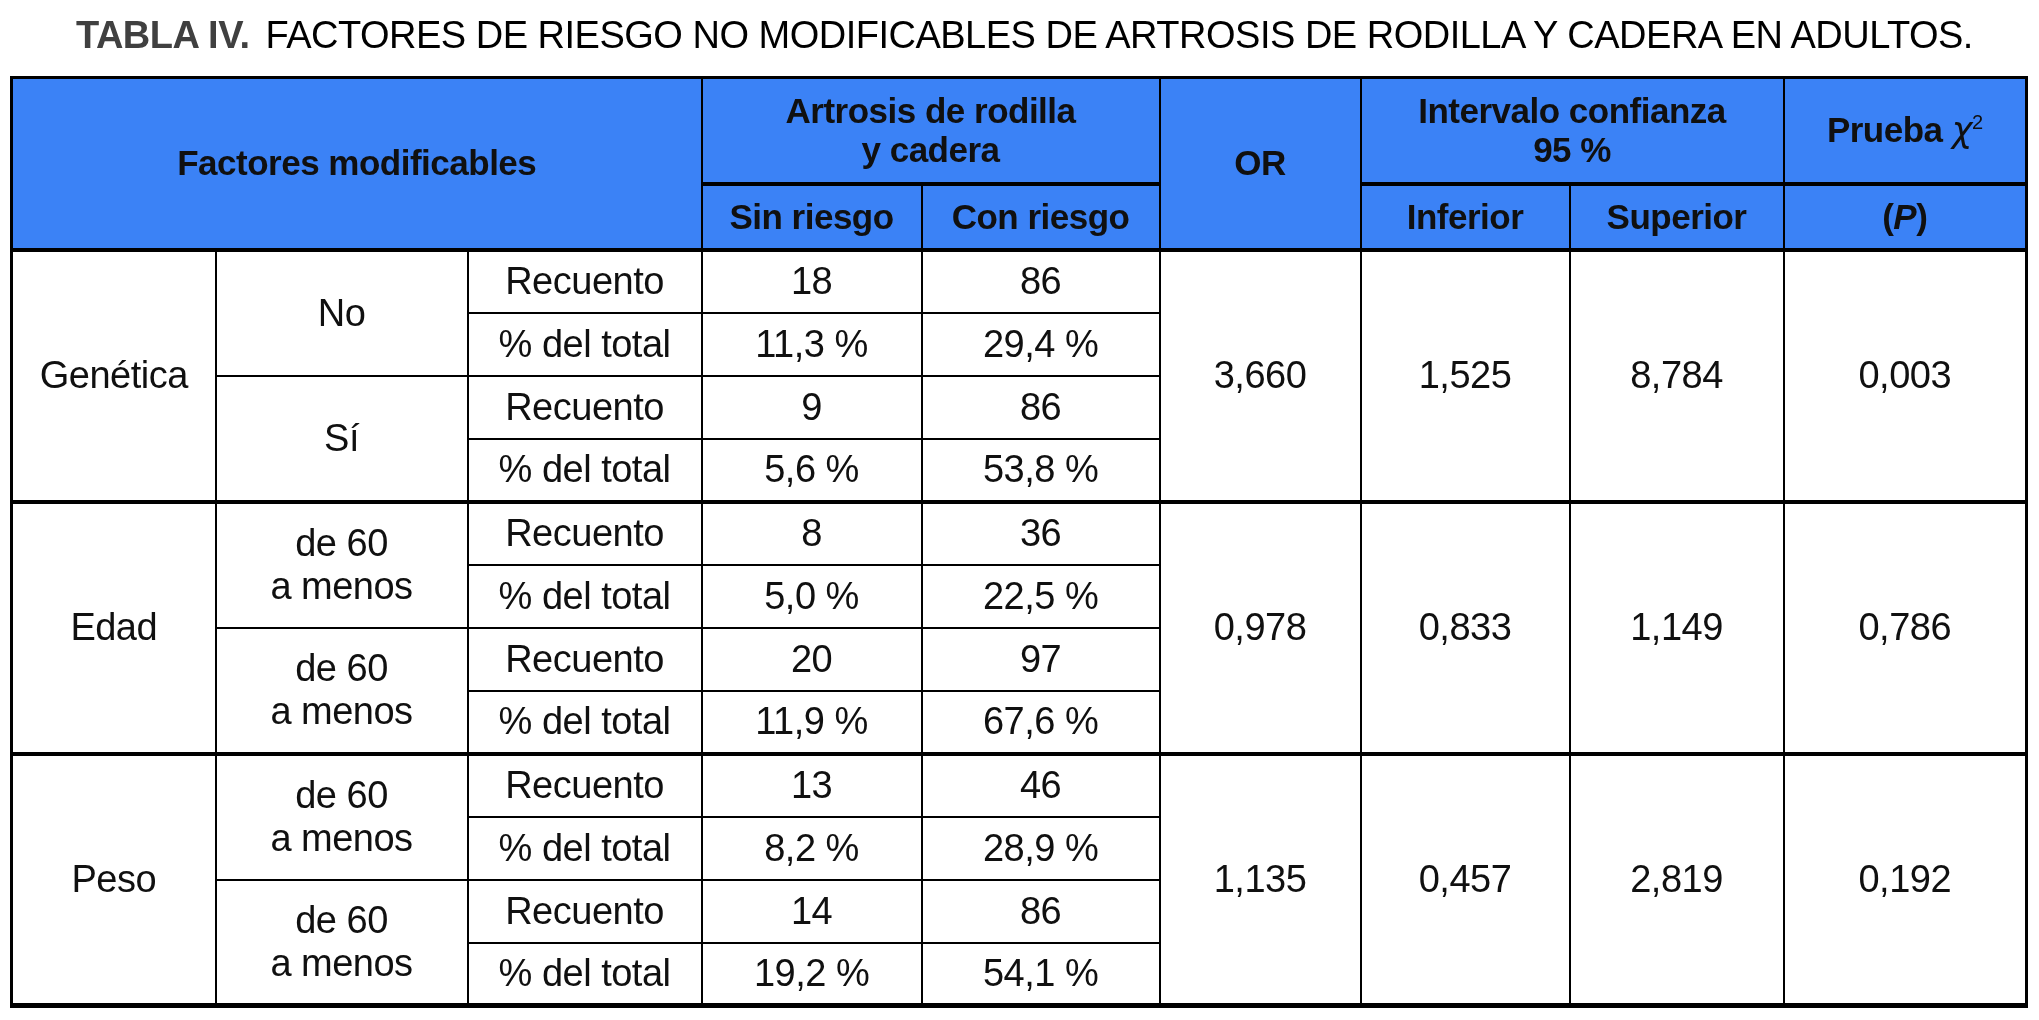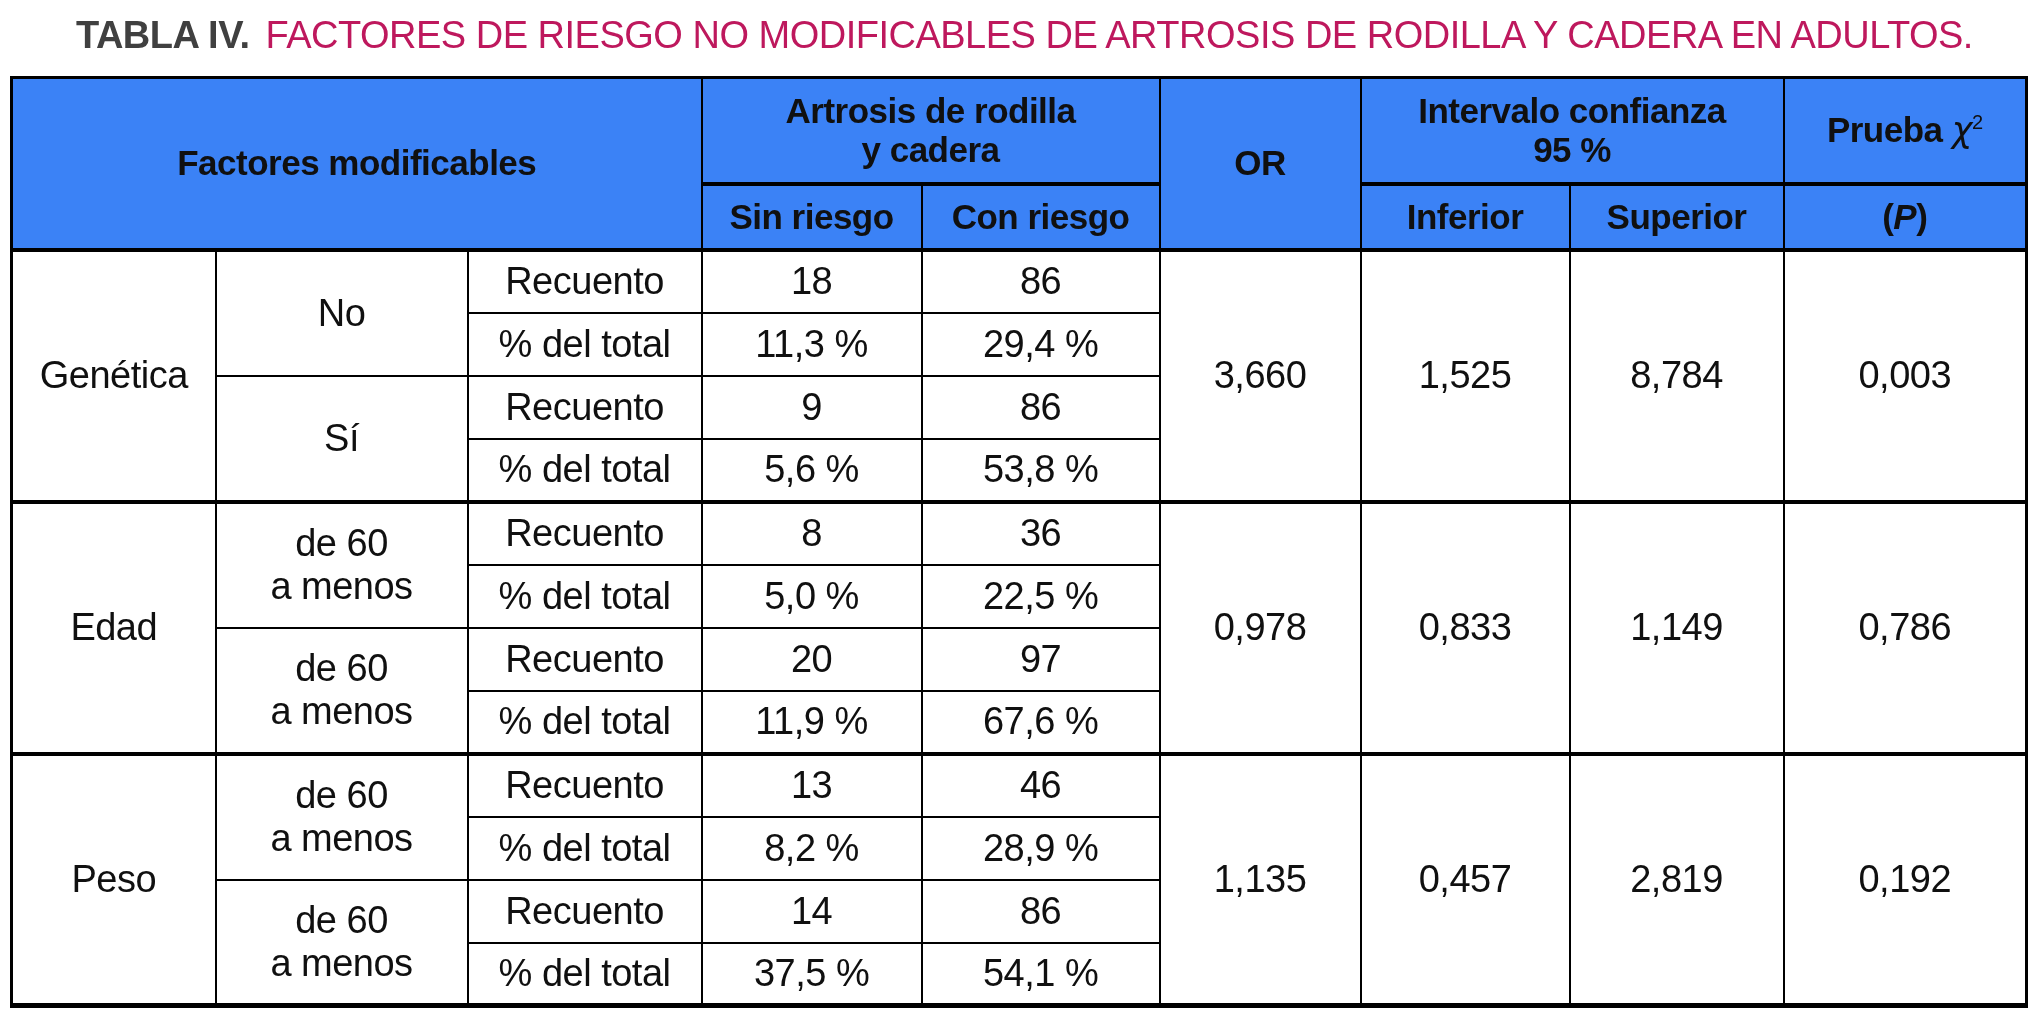--- a/index.html
+++ b/index.html
@@ -25,21 +25,21 @@
     font-size: 38px;
     white-space: nowrap;
     letter-spacing: -0.5px;
   }
   .title-label {
     color: #404040;
     font-weight: 700;
     margin-right: 16px;
   }
   .title-text {
-    color: #be185d;
+    color: #000000;
     font-weight: 400;
   }
   table.t {
     position: absolute;
     left: 10px;
     top: 76px;
     width: 2015px;
     border-collapse: collapse;
     table-layout: fixed;
     border: 3px solid #000;
@@ -213,18 +213,18 @@
       <td rowspan="2" class="two-line">
         <div>de 60</div>
         <div>a menos</div>
       </td>
       <td>Recuento</td>
       <td>14</td>
       <td>86</td>
     </tr>
     <tr class="dr">
       <td>% del total</td>
-      <td>37,5 %</td>
+      <td>19,2 %</td>
       <td>54,1 %</td>
     </tr>
   </tbody>
     </table>
 </div>
 
 </body></html>

